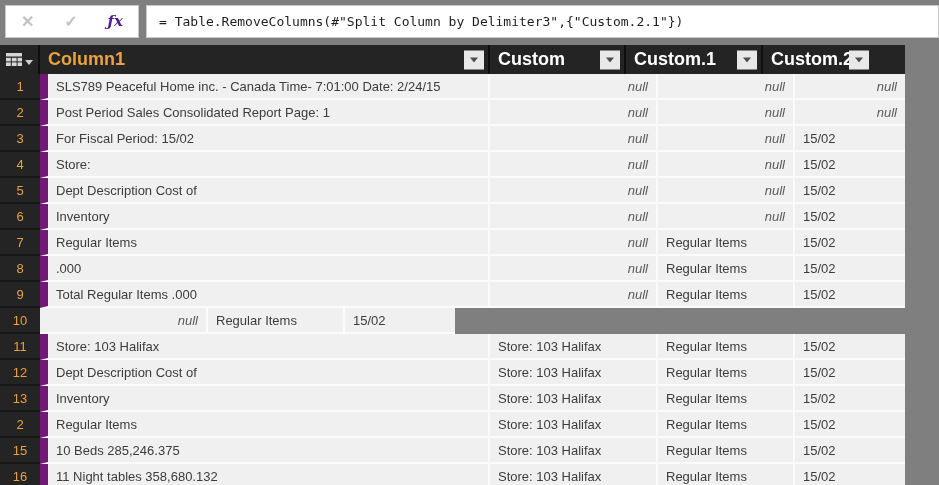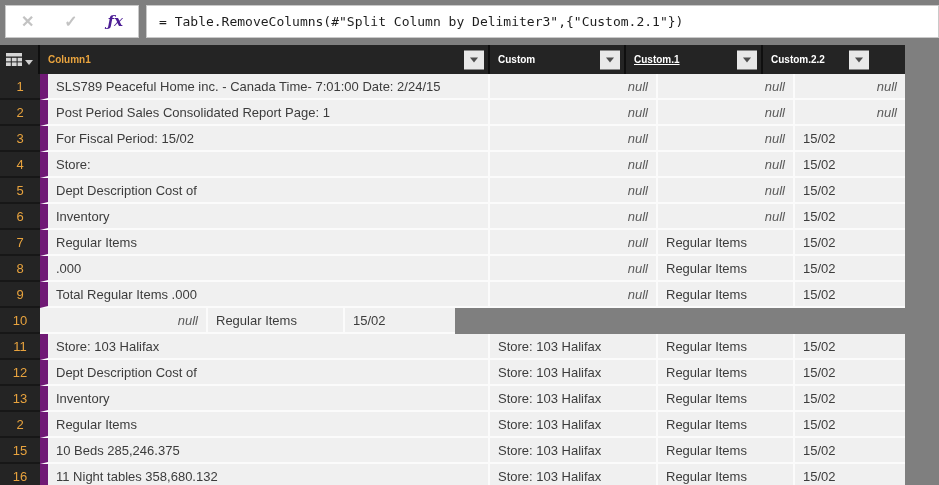--- a/index.html
+++ b/index.html
@@ -88,29 +88,29 @@
   }
   .hcell {
     position: relative;
     display: flex;
     align-items: center;
     padding-left: 8px;
     box-sizing: border-box;
     border-right: 2px solid #0f0f0f;
     color: #ffffff;
     font-weight: bold;
-    font-size: 10px;
+    font-size: 18px;
     cursor: pointer;
     white-space: nowrap;
     overflow: hidden;
   }
   .hcell.selected { color: #e8a33e; }
   .w1 { width: 450px; flex: none; }
   .w2 { width: 136px; flex: none; }
-  .w3 { width: 137px; flex: none; text-decoration: underline; }
+  .w3 { width: 137px; flex: none; }
   .w4 { width: 110px; flex: none; border-right: none; }
   .filter-btn {
     position: absolute;
     right: 4px; top: 50%;
     transform: translateY(-50%);
     width: 20px; height: 19px;
     background: #e8e8e8;
     border: none;
     padding: 0;
     display: flex;

